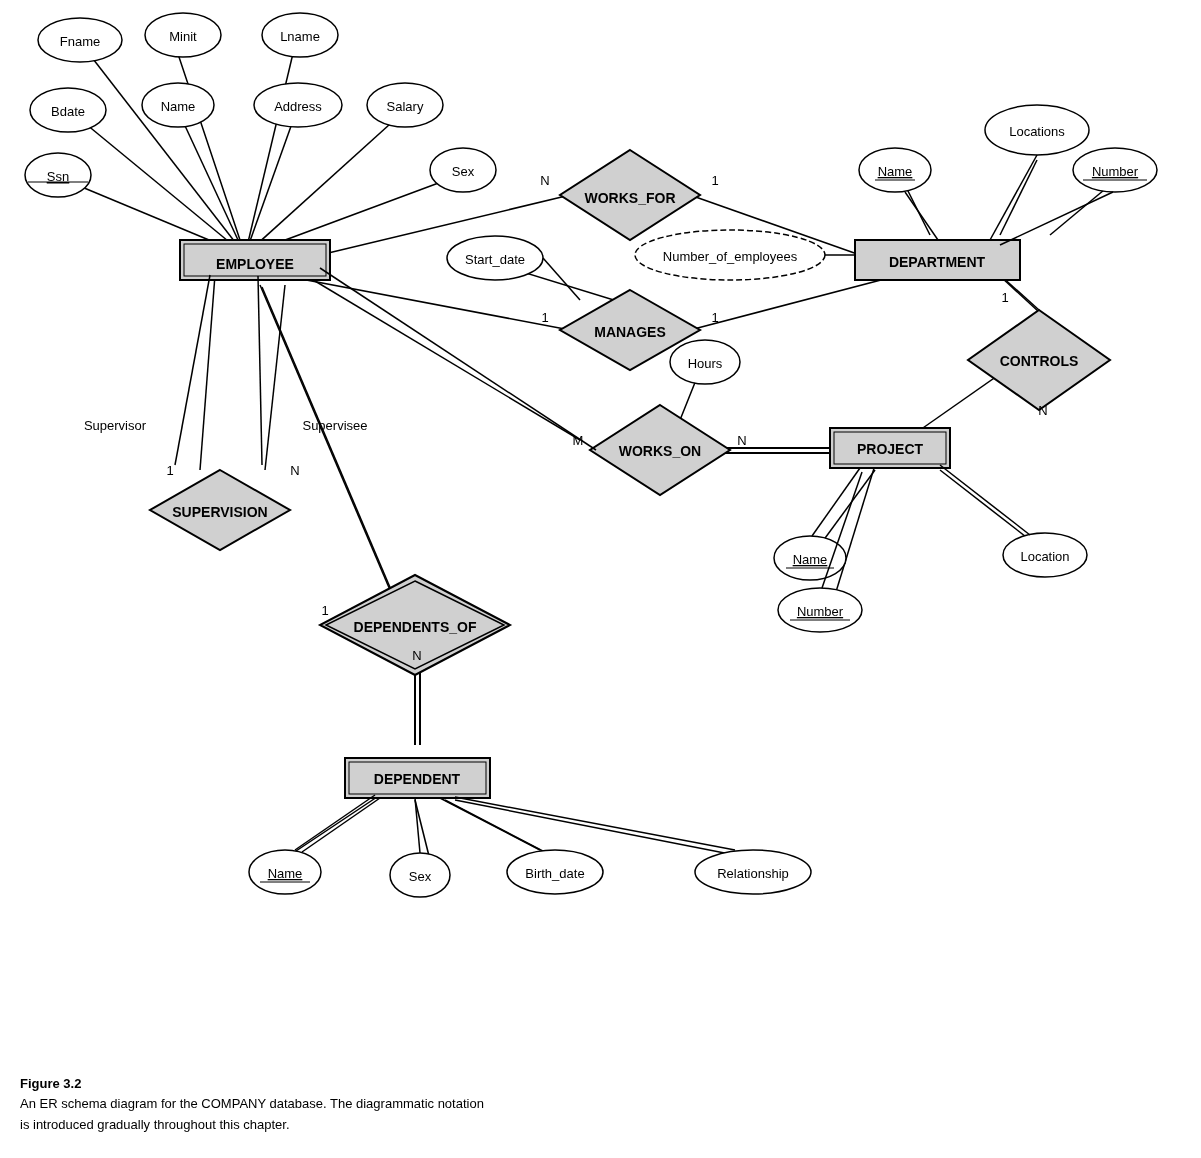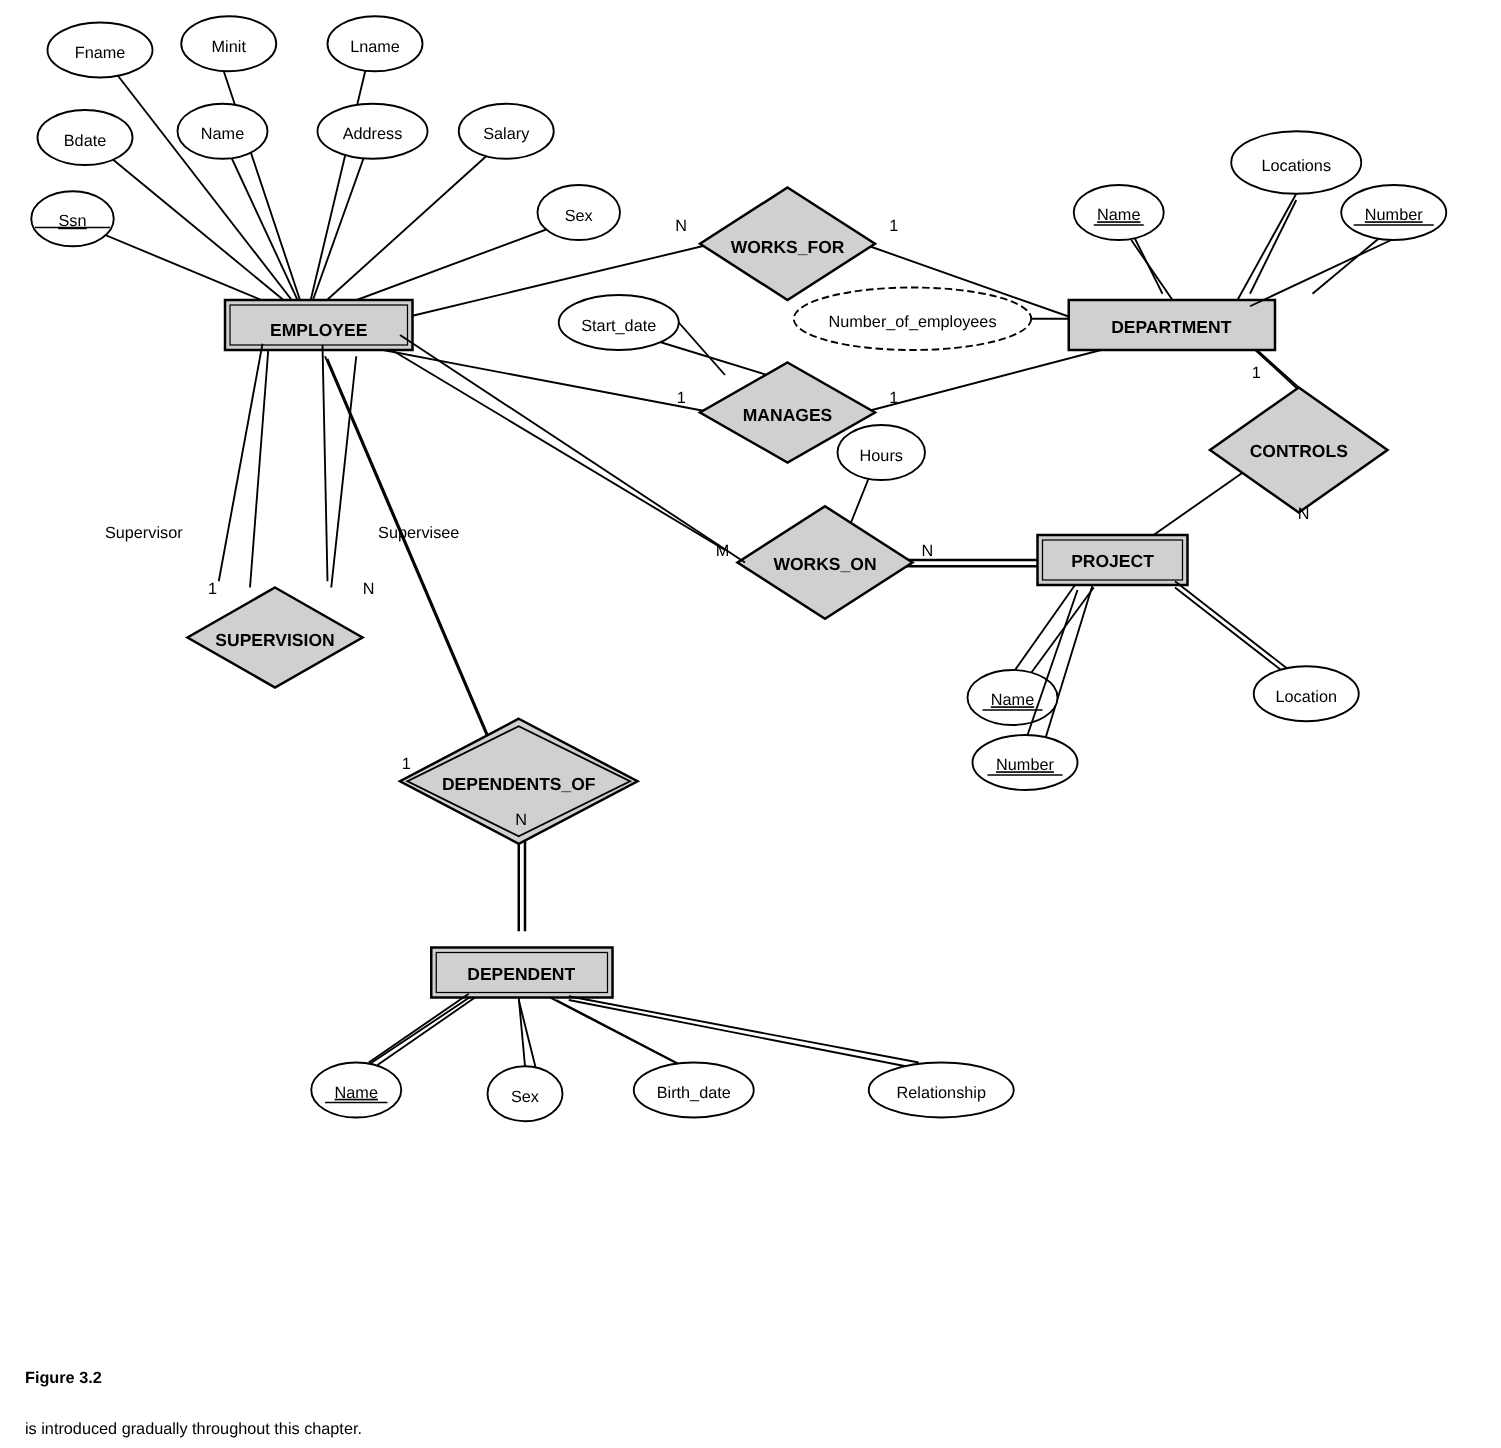--- a/index.html
+++ b/index.html
@@ -17,21 +17,21 @@
       height: 1100px;
     }
     svg {
       position: absolute;
       top: 0; left: 0;
       width: 1201px;
       height: 1100px;
     }
     .caption {
       position: absolute;
-      bottom: 4px;
+      bottom: 22px;
       left: 20px;
       font-size: 13px;
       line-height: 1.6;
     }
     .caption-title {
       font-weight: bold;
       font-size: 13px;
     }
   </style>
 </head>
@@ -301,15 +301,15 @@
 
     <line x1="260" y1="882" x2="310" y2="882" stroke="black" stroke-width="1.2"></line>
 
     <line x1="380" y1="798" x2="302" y2="852" class="line"></line>
 
   </svg>
 </div>
 
 <div class="caption">
   <span class="caption-title">Figure 3.2</span><br>
-  <br>
+  <span>An ER schema diagram for the COMPANY database. The diagrammatic notation</span><br>
   <span>is introduced gradually throughout this chapter.</span>
 </div>
 
 </body></html>

